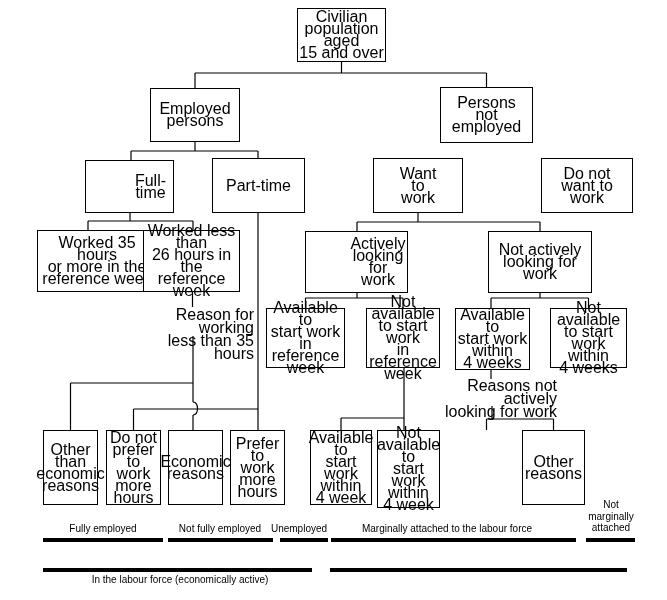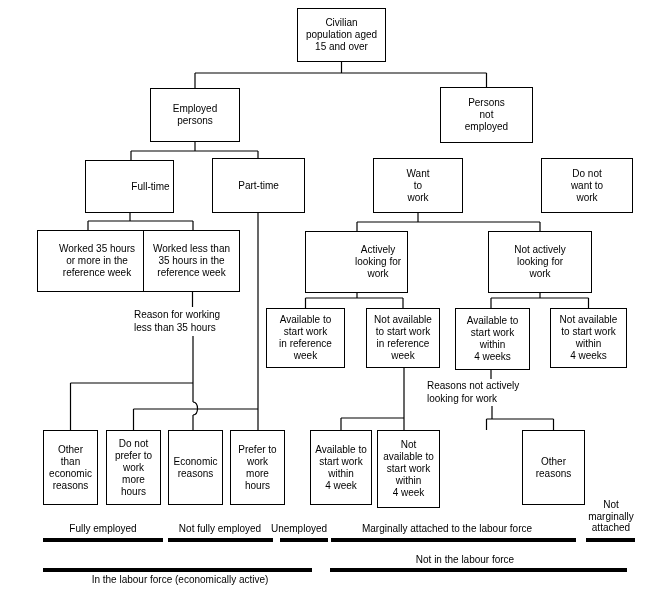--- a/index.html
+++ b/index.html
@@ -3,26 +3,26 @@
 <meta charset="utf-8">
 <style>
   html,body{margin:0;padding:0;background:#ffffff;}
   #canvas{
     position:relative;width:667px;height:600px;background:#ffffff;
     font-family:"Liberation Sans",sans-serif;color:#000;overflow:hidden;
   }
   .node{
     position:absolute;border:1.2px solid #000;background:#fff;
     display:flex;align-items:center;justify-content:center;
-    text-align:center;font-size:10px;line-height:12px;
+    text-align:center;font-size:16px;line-height:12px;
     white-space:pre-line;box-sizing:border-box;padding:1px;
   }
   .floatlabel{
     position:absolute;transform:translateX(-50%);
-    text-align:left;font-size:10px;line-height:13px;white-space:pre-line;
+    text-align:right;font-size:16px;line-height:13px;white-space:pre-line;
   }
   .catlabel{
     position:absolute;transform:translateX(-50%);
     text-align:center;font-size:10px;line-height:11.5px;white-space:pre-line;
   }
   .thickline{position:absolute;height:3.5px;background:#000;}
   svg.wires{position:absolute;left:0;top:0;pointer-events:none;}
 </style>
 </head>
 <body>
@@ -88,21 +88,21 @@
   <div class="node" style="left:373px;top:158px;width:90px;height:55px;">Want
 to
 work</div>
   <div class="node" style="left:541px;top:158px;width:92px;height:55px;">Do not
 want to
 work</div>
   <div class="node" style="left:37px;top:230px;width:120px;height:62px;">Worked 35 hours
 or more in the
 reference week</div>
   <div class="node" style="left:143px;top:230px;width:97px;height:62px;">Worked less than
-35 hours in the
+26 hours in the
 reference week</div>
   <div class="node" style="left:305px;top:231px;width:103px;height:62px;padding-left:44px;">Actively
 looking for
 work</div>
   <div class="node" style="left:488px;top:231px;width:104px;height:62px;">Not actively
 looking for
 work</div>
   <div class="node" style="left:266px;top:308px;width:79px;height:60px;">Available to
 start work
 in reference
@@ -159,18 +159,17 @@
 marginally
 attached</div>
 
   <div class="thickline" style="left:43px;top:538px;width:120px;"></div>
   <div class="thickline" style="left:168px;top:538px;width:105px;"></div>
   <div class="thickline" style="left:280px;top:538px;width:48px;"></div>
   <div class="thickline" style="left:331px;top:538px;width:245px;"></div>
   <div class="thickline" style="left:586px;top:538px;width:49px;"></div>
 
   <div class="catlabel" style="left:180px;top:554px;width:230px;margin-top:20px;">In the labour force (economically active)</div>
-  <div class="catlabel" style="left:465px;top:554px;width:140px;">Not in the labour force</div>
 
   <div class="thickline" style="left:43px;top:568px;width:269px;"></div>
   <div class="thickline" style="left:330px;top:568px;width:297px;"></div>
 
 </div>
 
 </body></html>

